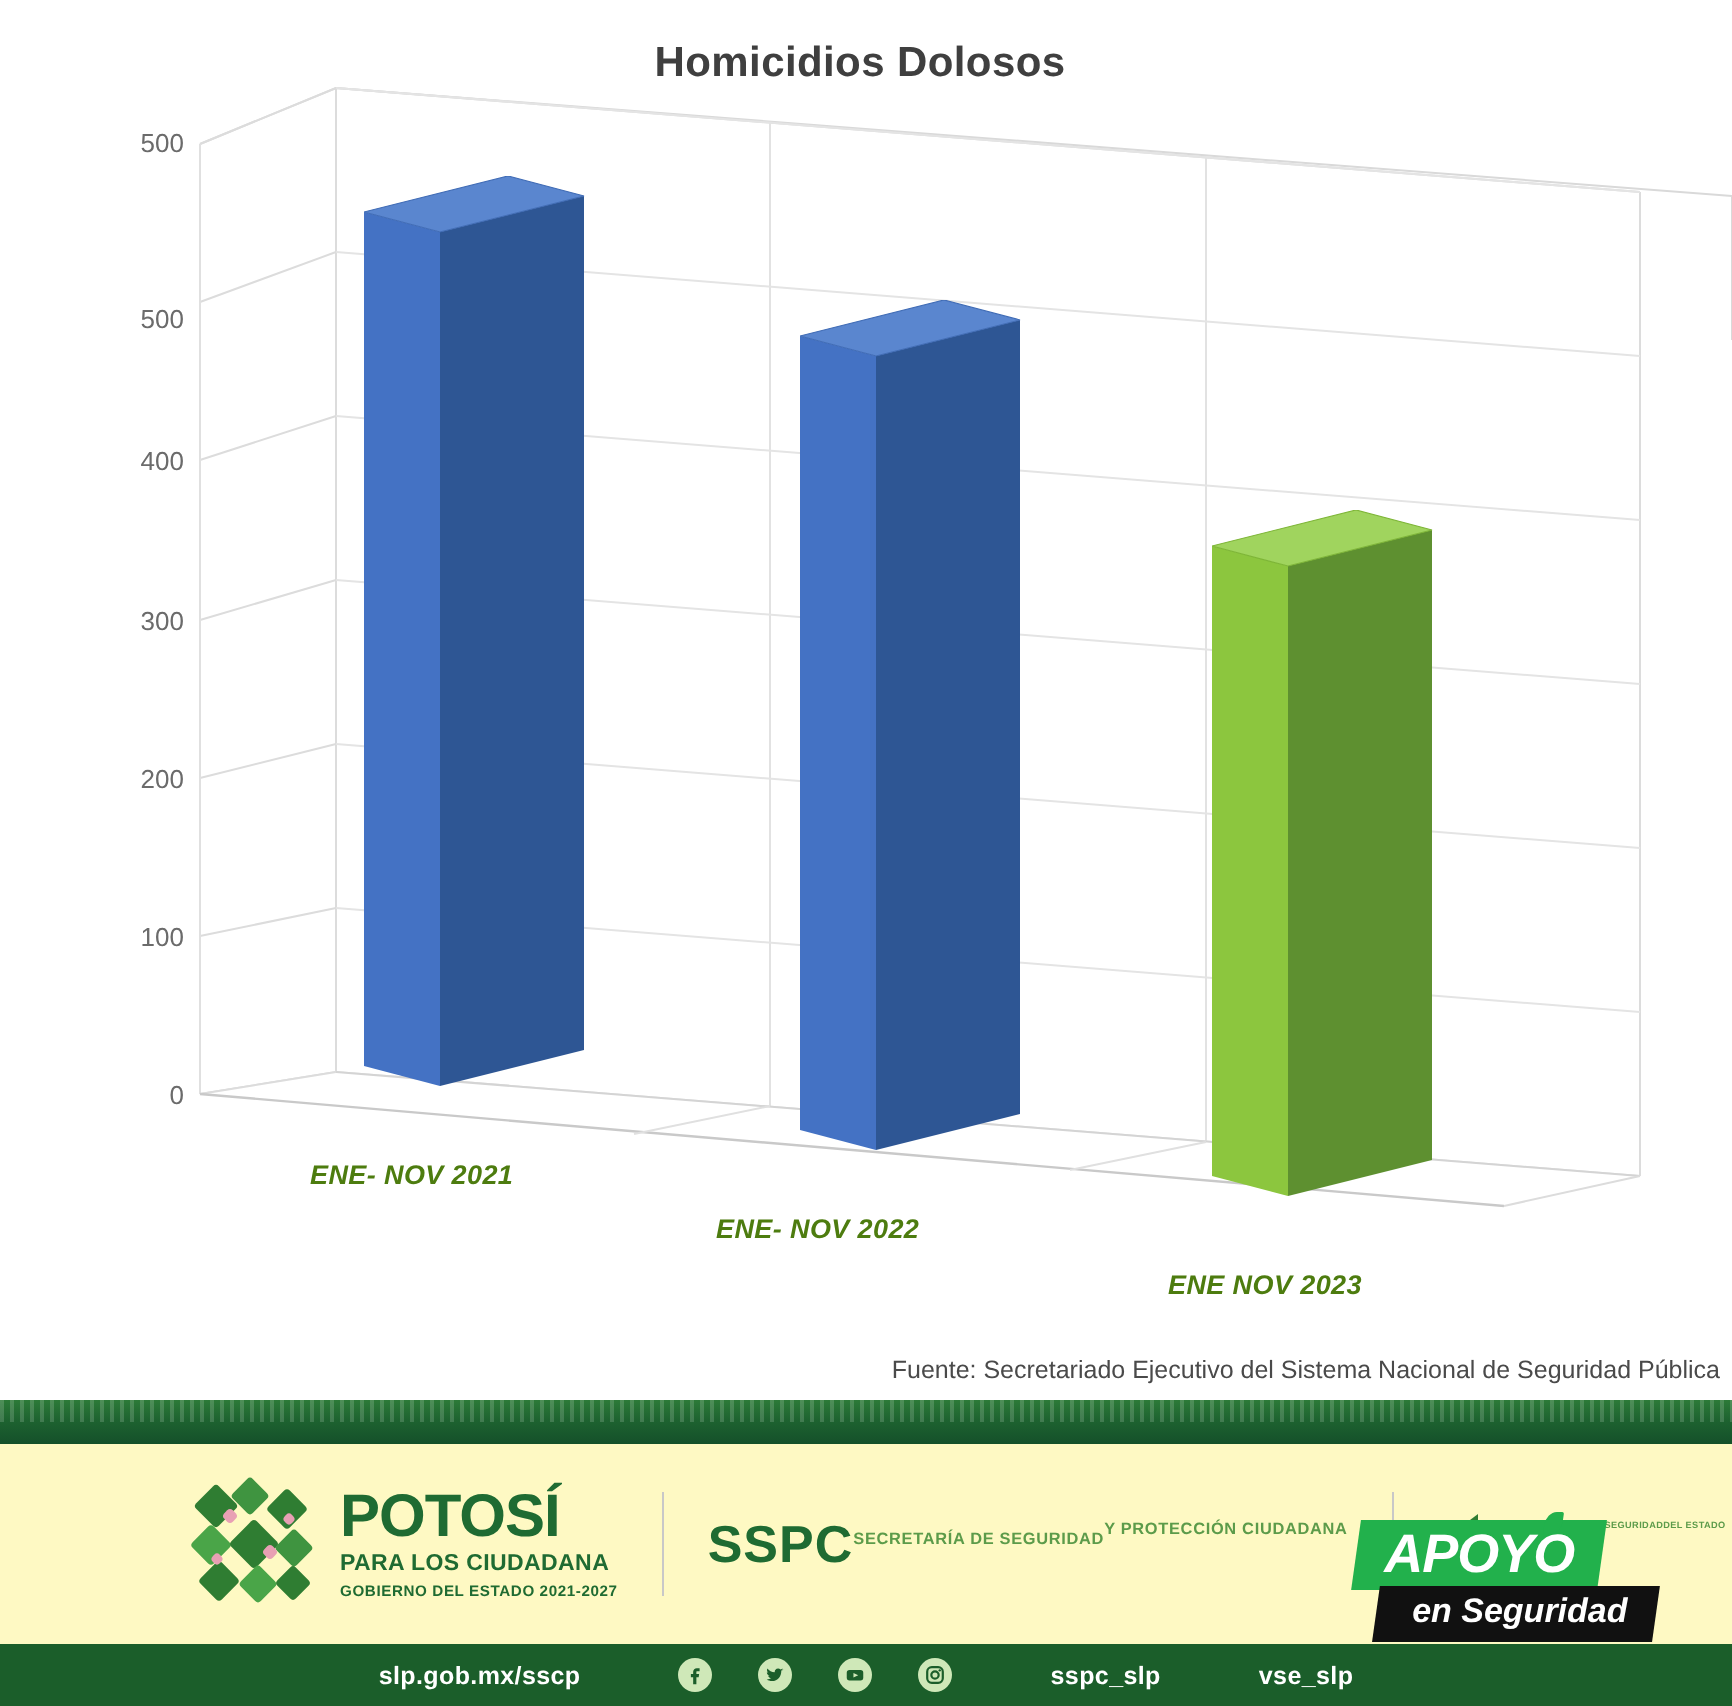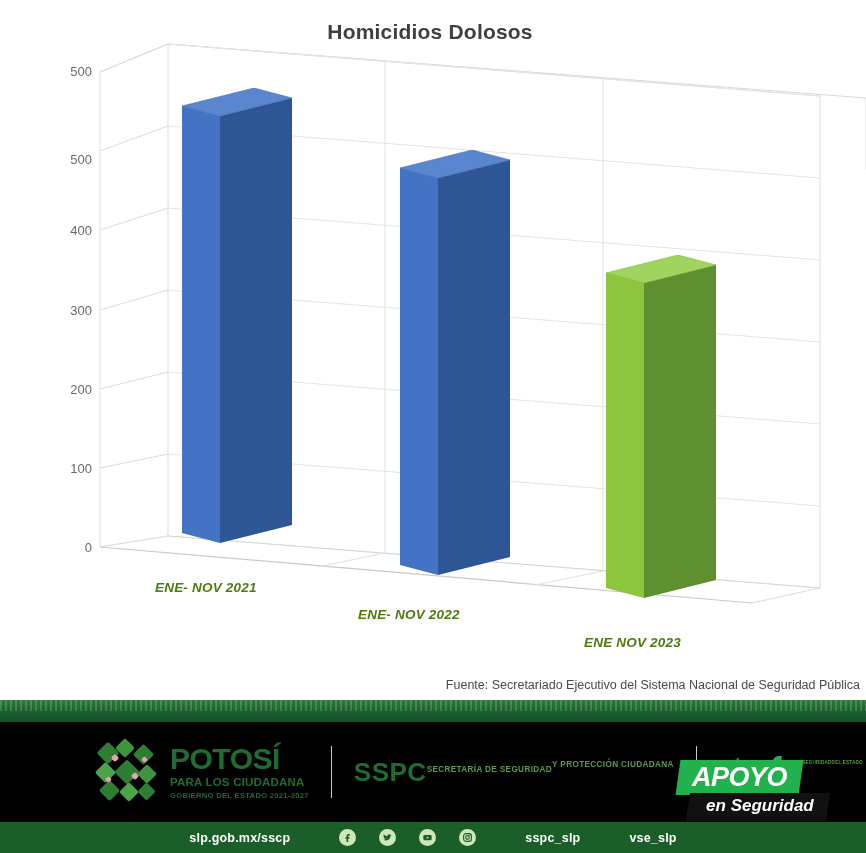--- a/index.html
+++ b/index.html
@@ -49,21 +49,21 @@
   #footer-topband{
     position:absolute;left:0;top:0;width:866px;height:22px;
     background:linear-gradient(180deg,#2c7a38 0%,#1e6330 45%,#14502a 100%);
   }
   #footer-topband:after{
     content:"";position:absolute;left:0;top:0;width:866px;height:11px;
     background:repeating-linear-gradient(90deg,rgba(255,255,255,.16) 0 2px,rgba(0,0,0,0) 2px 5px);
   }
 
   #footer-white{
-    position:absolute;left:0;top:22px;width:866px;height:100px;background:#000000;
+    position:absolute;left:0;top:22px;width:866px;height:100px;background:#fef9c3;
     display:flex;align-items:center;
   }
 
   #logos{display:flex;align-items:center;padding-left:96px;gap:0;}
 
   
   .emblem{width:62px;height:62px;position:relative;margin-right:12px;}
   .emblem i{position:absolute;display:block;border-radius:2px;}
 
   .potosi-txt{display:flex;flex-direction:column;line-height:1;}

